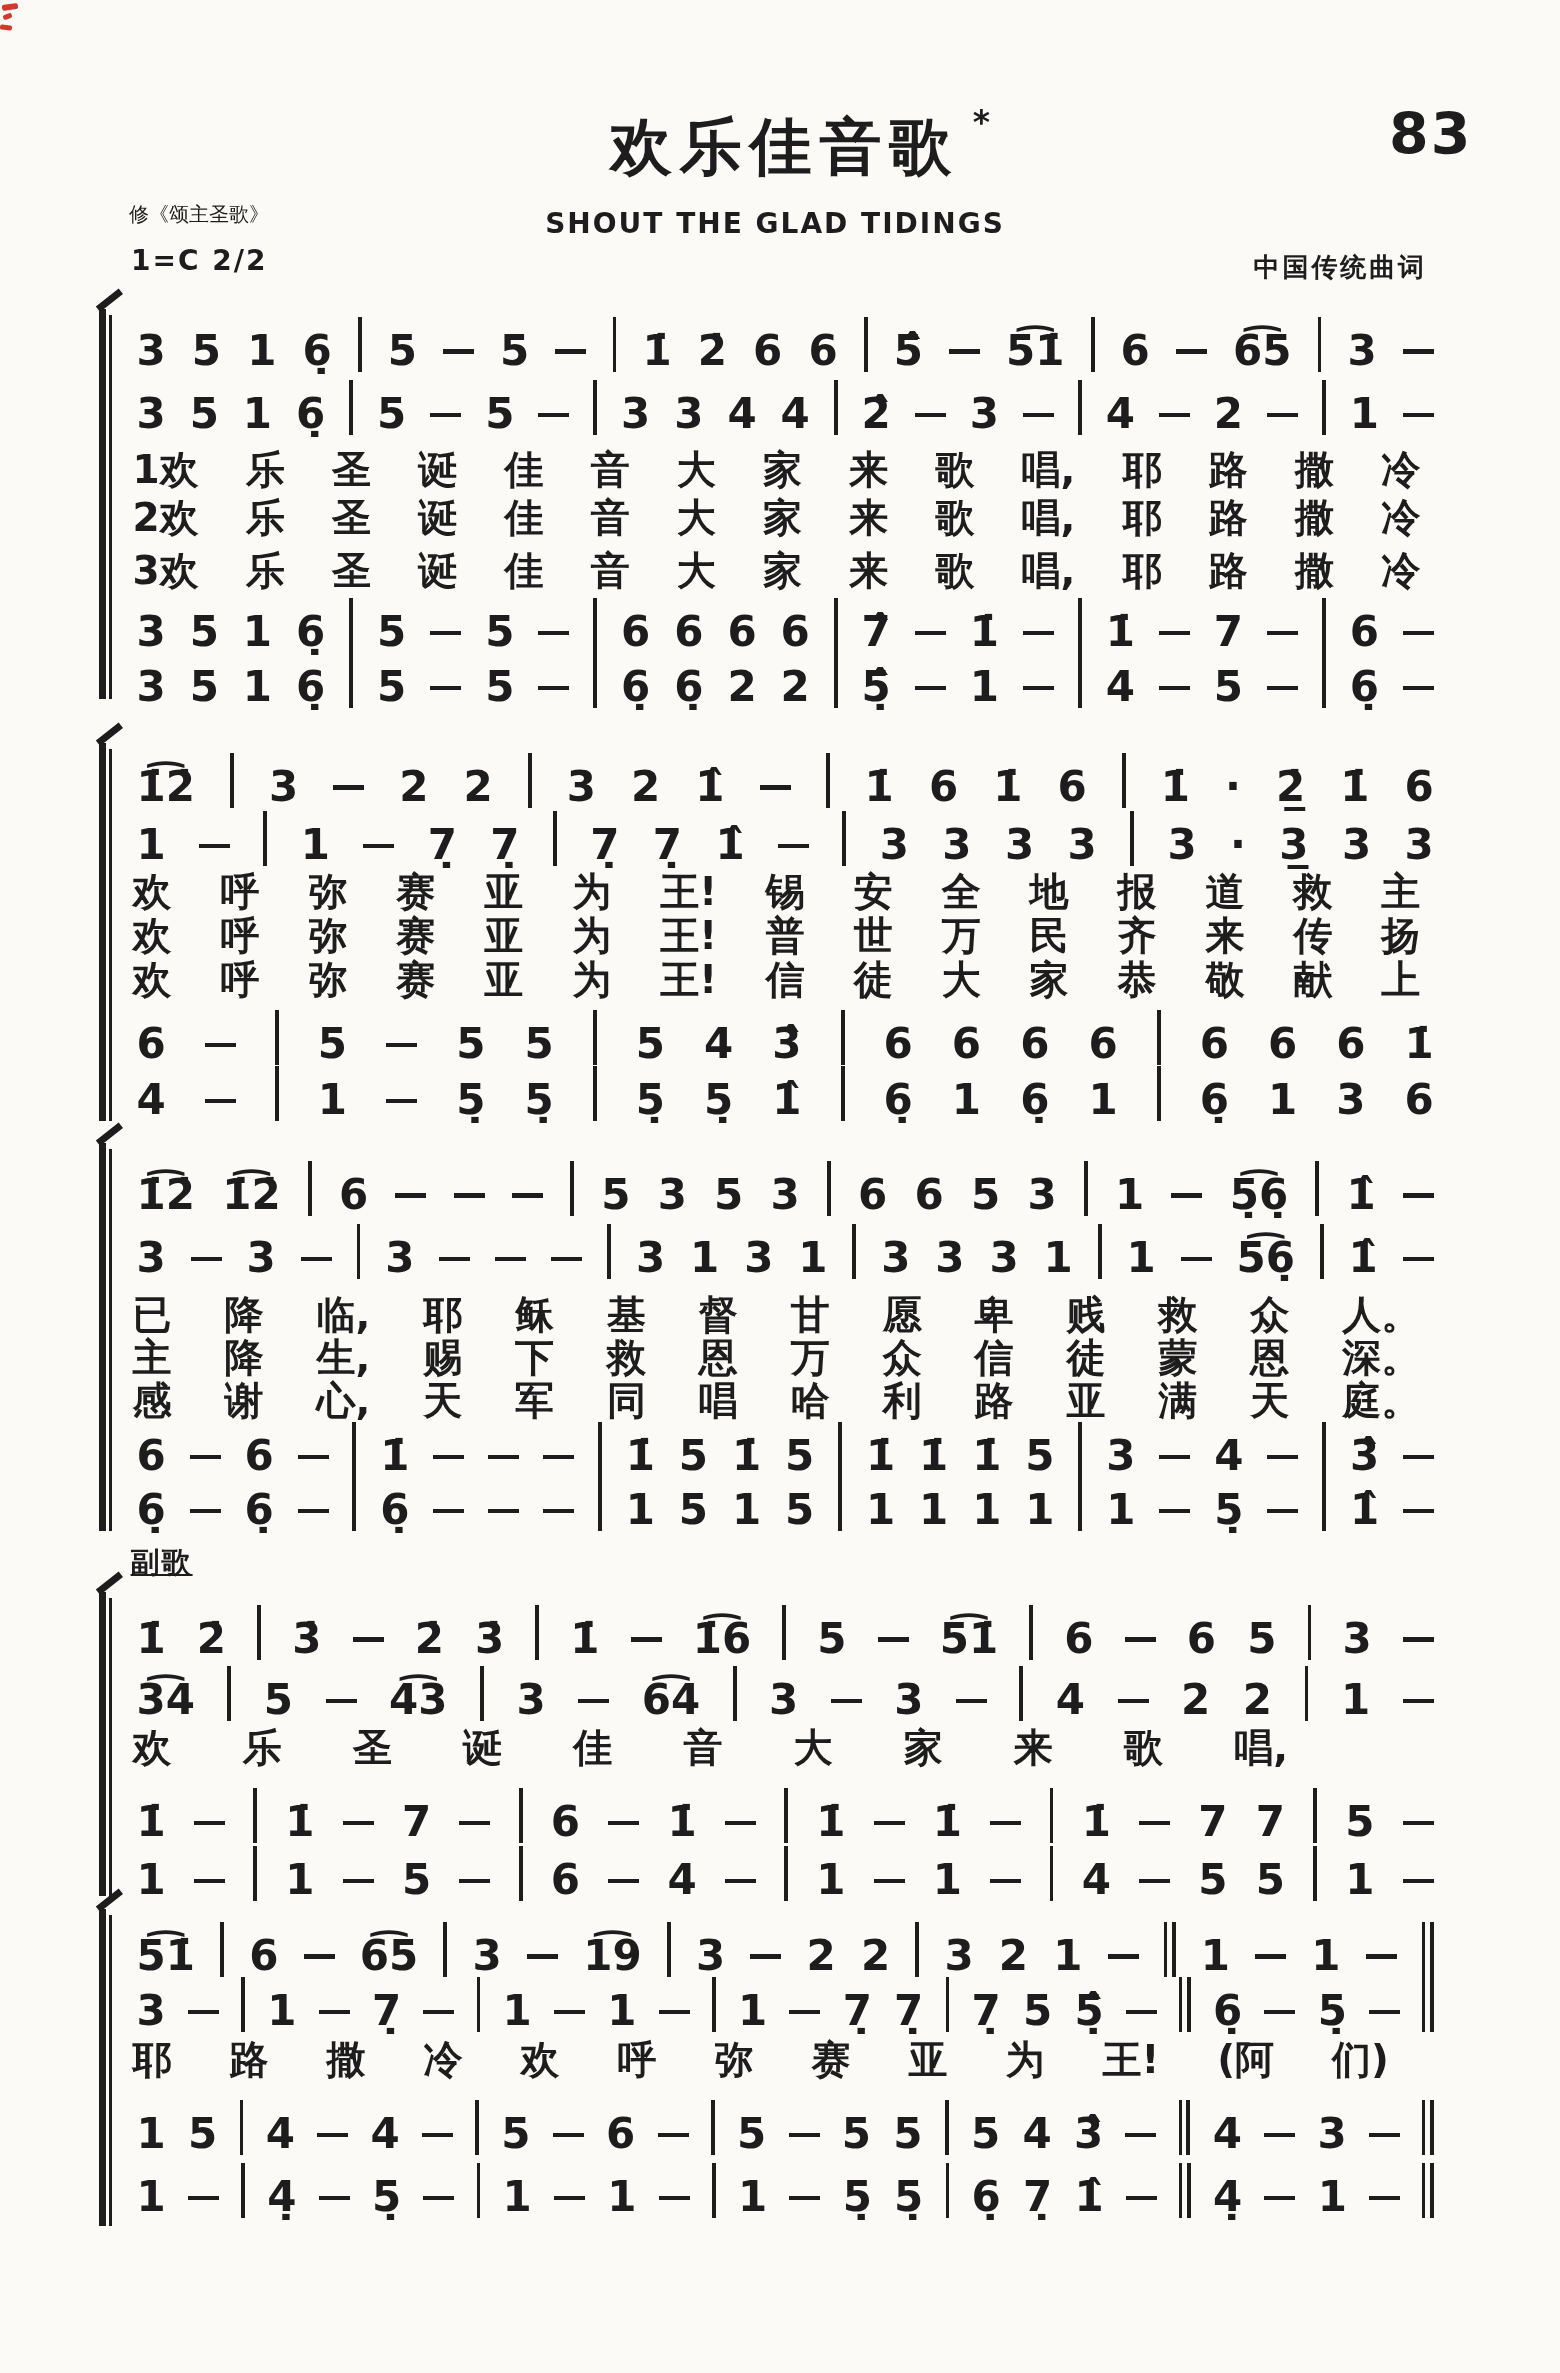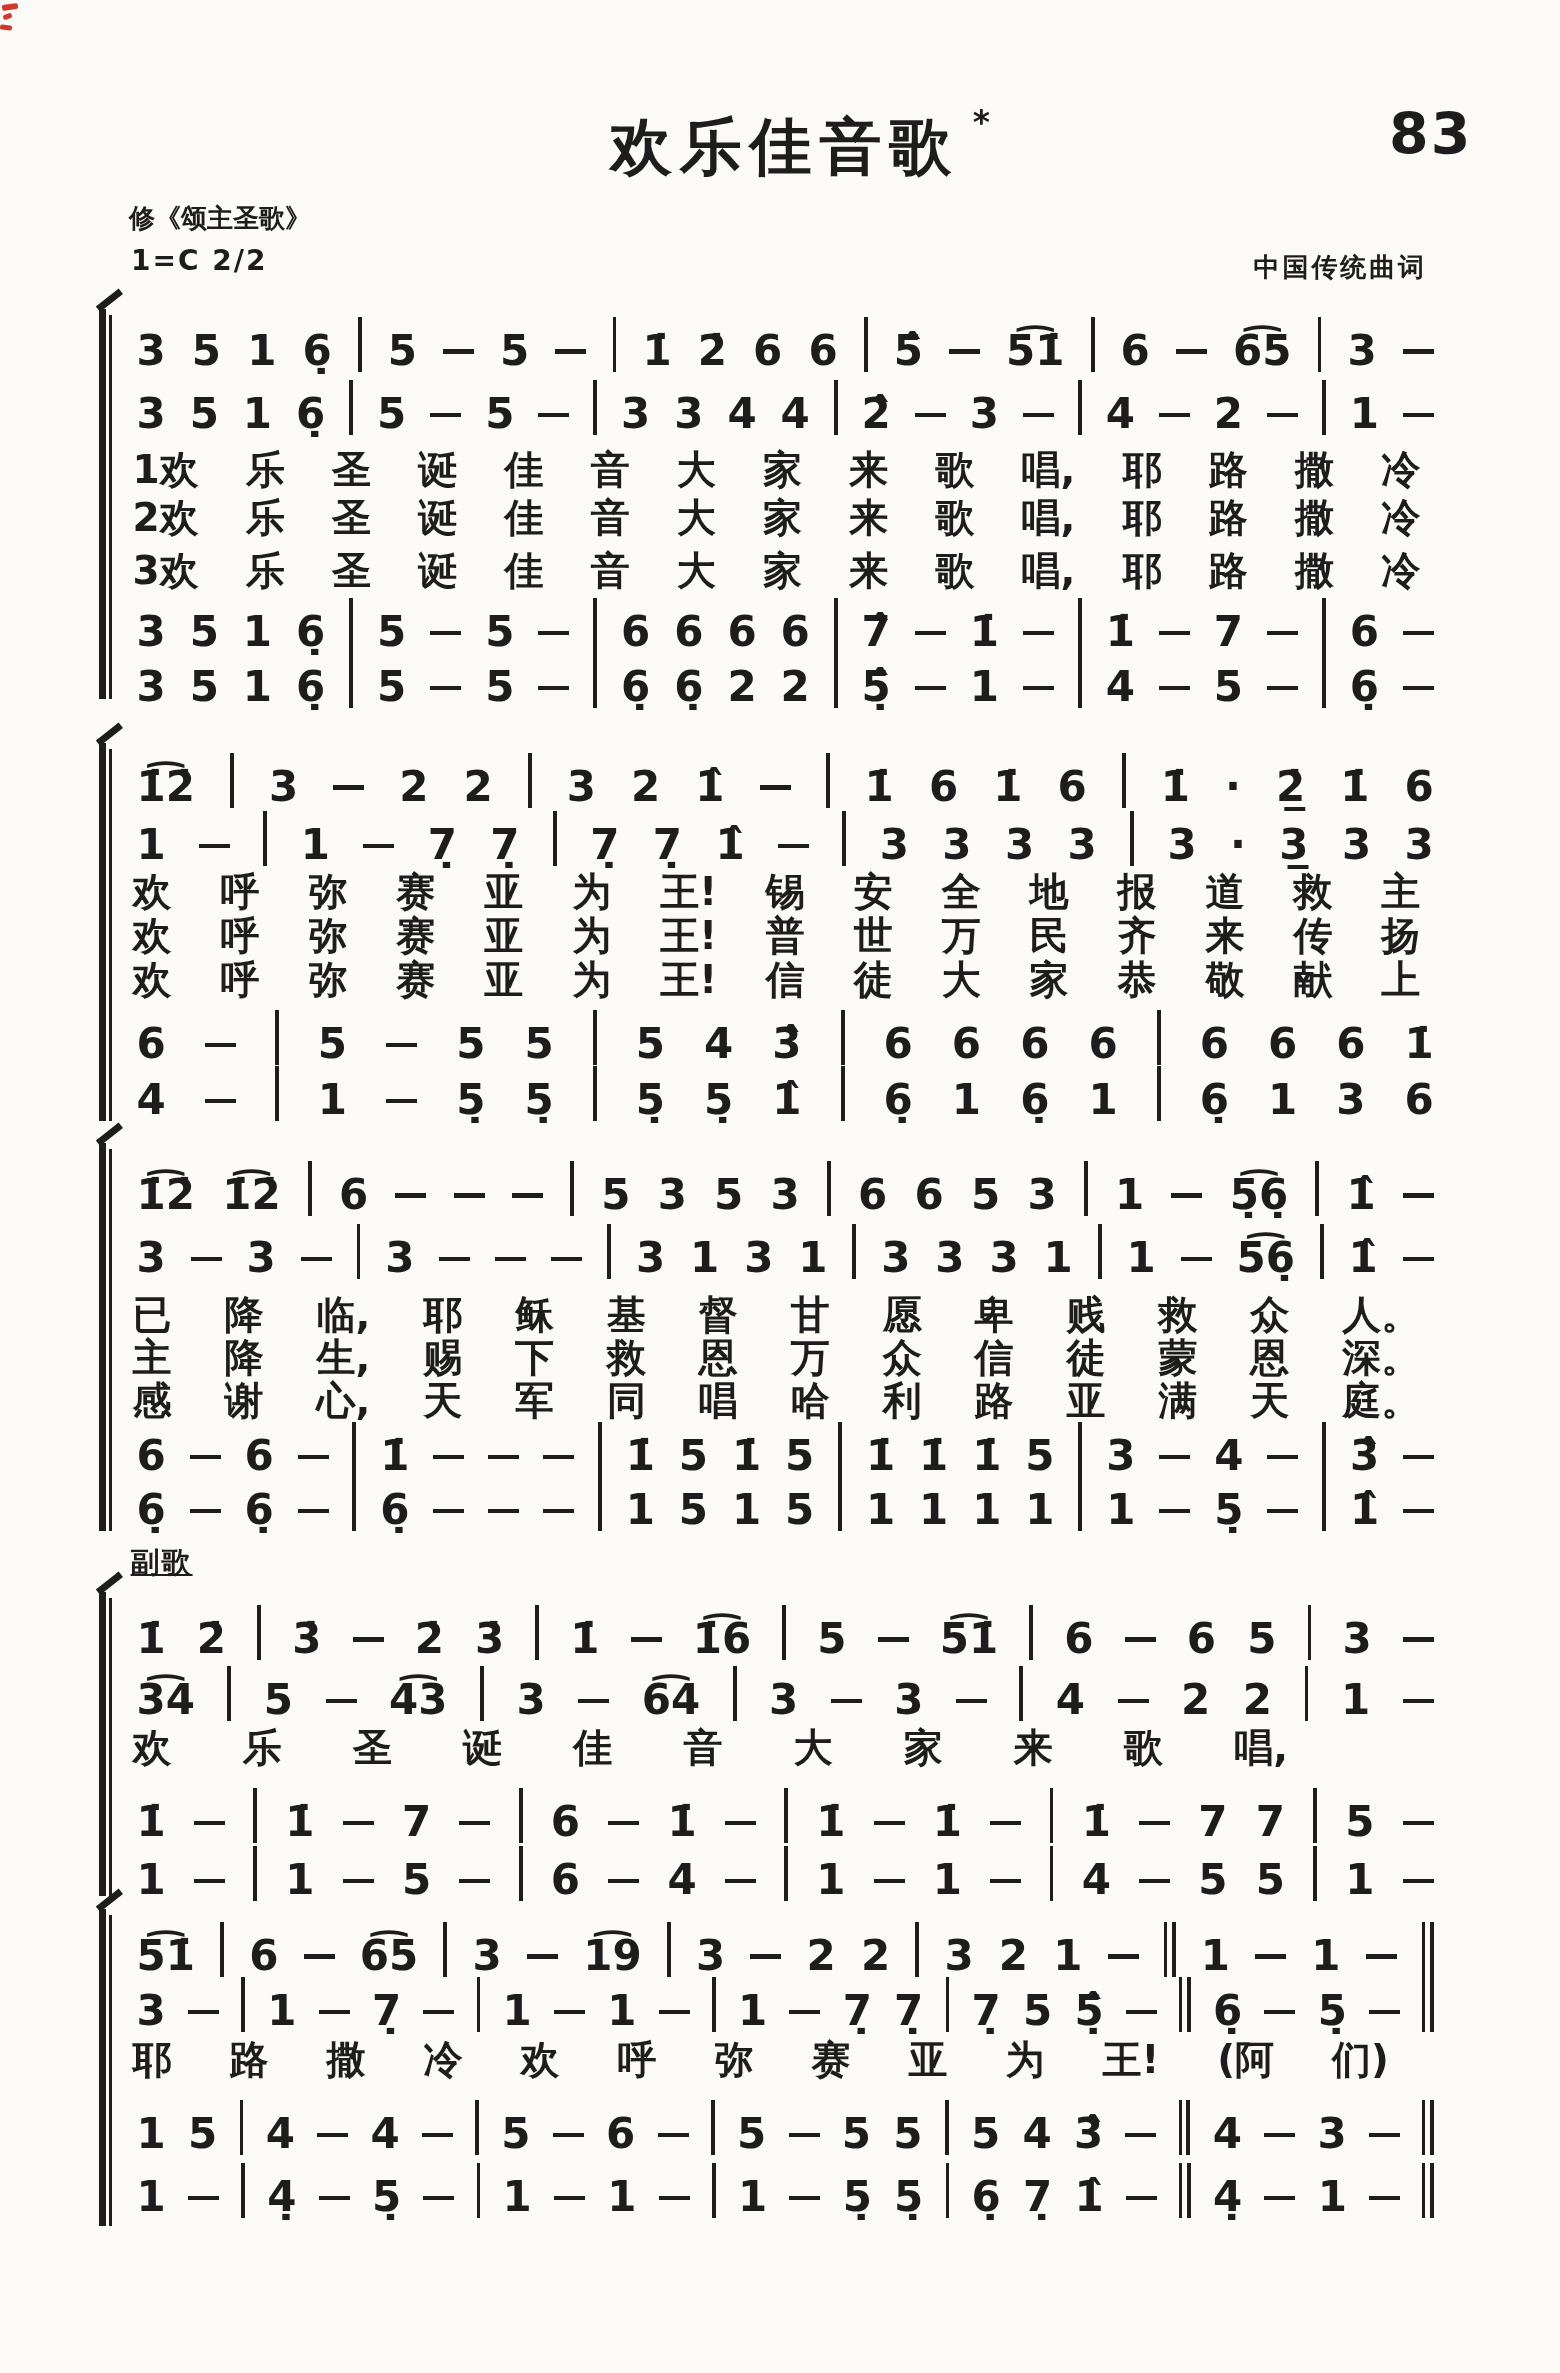--- a/index.html
+++ b/index.html
@@ -13,21 +13,21 @@
 
   
   .title {
     font-family:"DejaVu Serif","Liberation Serif",serif;
     font-weight:bold; font-size:62px; letter-spacing:7.8px; white-space:nowrap;text-align:center;
   }
   .title-wrap { top:105px; left:800px; transform:translateX(-50%); display:flex; align-items:flex-start; }
   .title-asterisk { font-size:33px; font-weight:bold; margin-left:13.7px; margin-top:-2px; }
   .page-num { top:101px; left:1389px; font-size:57px; font-weight:bold; letter-spacing:2px; }
   .subtitle { top:207px; left:775px; transform:translateX(-50%); font-size:28px; font-weight:bold; letter-spacing:2px; white-space:nowrap; }
-  .source-note { top:201px; left:129px; font-size:26px; font-weight:bold; }
+  .source-note { top:201px; left:129px; font-size:20px; font-weight:normal; }
   .key-time { top:244px; left:131px; font-size:28px; font-weight:bold; letter-spacing:2px; }
   .credit { top:250px; right:133px; font-size:26px; font-weight:bold; letter-spacing:2.9px; }
 
   
   .system { position:absolute; left:115px; width:1319px; }
   .bracket { position:absolute; left:-15.6px; top:2px; width:6.8px; background:#1d1d1d; }
   .bracket::before {
     content:''; position:absolute; top:-3.9px; left:1px; width:29px; height:6.8px;
     background:#1d1d1d; transform:rotate(-38deg); transform-origin:left bottom;
   }
@@ -61,20 +61,21 @@
 
   <div class="scan-mark" style="left:2px; top:3.9px; width:15.6px; height:5.9px; transform:rotate(-8deg);"></div>
   <div class="scan-mark" style="left:0px; top:25px; width:11.7px; height:4.9px; transform:rotate(6deg);"></div>
   <div class="scan-mark" style="left:2.9px; top:13.7px; width:8.8px; height:4.9px; transform:rotate(-20deg);"></div>
 
   <div class="abs title-wrap">
     <span class="title">欢乐佳音歌</span>
     <span class="title-asterisk">*</span>
   </div>
   <div class="abs page-num">83</div>
+  <div class="abs subtitle">SHOUT THE GLAD TIDINGS</div>
   <div class="abs source-note">修《颂主圣歌》</div>
   <div class="abs key-time">1=C 2/2</div>
   <div class="abs credit">中国传统曲词</div>
 
   <div class="system" style="top:307px; height:402px;">
     <div class="bracket" style="height:390px;"></div>
     <div class="note-row" style="top:9.8px;">
         <span class="tk note">3</span>
         <span class="tk note">5</span>
         <span class="tk note">1</span>

